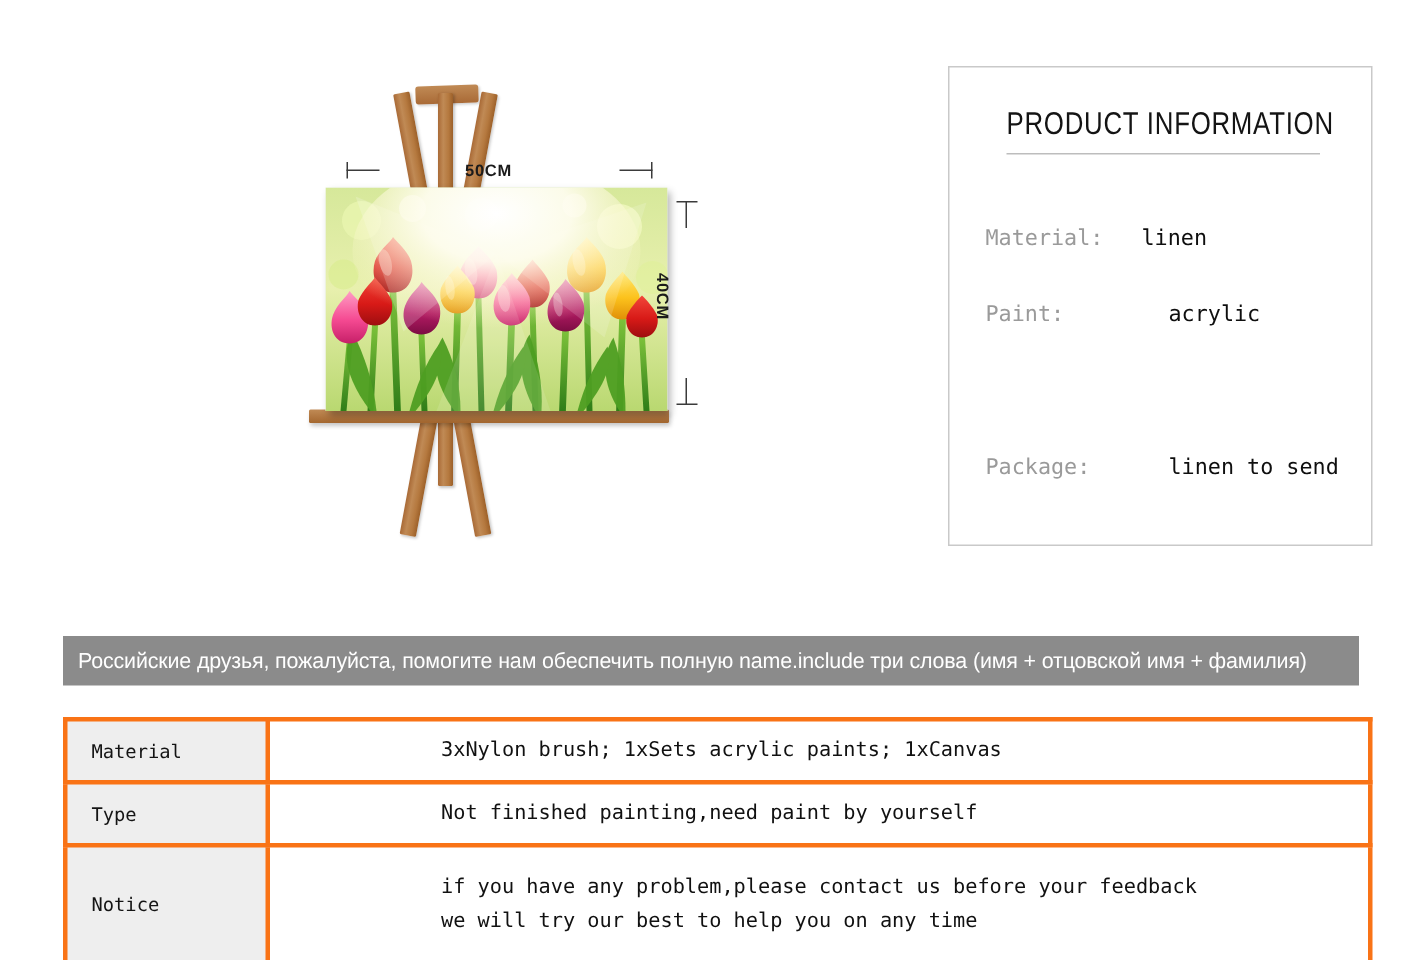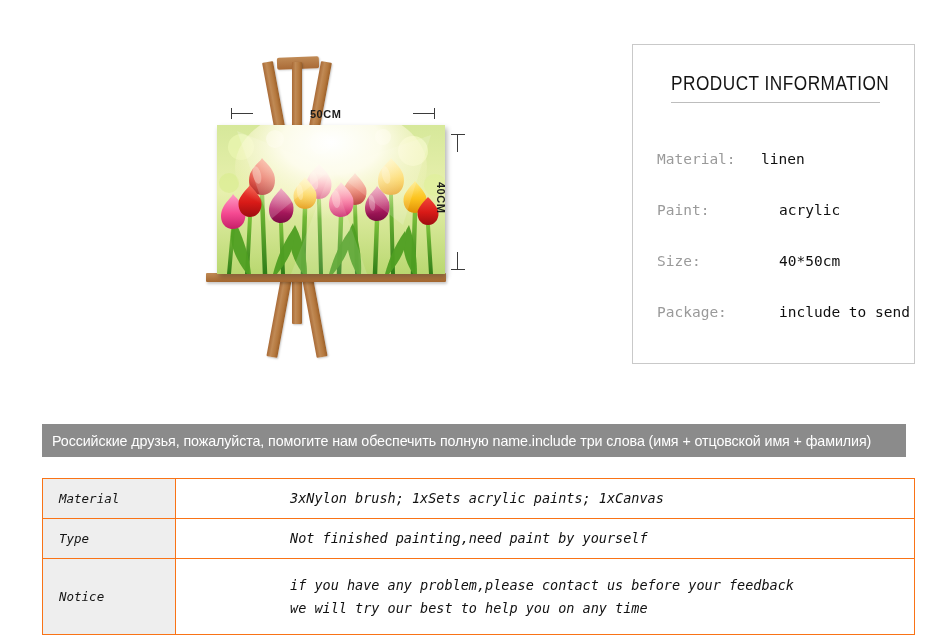--- a/index.html
+++ b/index.html
@@ -176,23 +176,22 @@
   
   #spec-table {
     position: absolute;
     left: 42px; top: 478px;
     width: 873px;
     border-collapse: collapse;
     table-layout: fixed;
     font-family: "DejaVu Sans Mono", monospace;
   }
   #spec-table td {
-    border: 1px solid #f97316;
+    border: 3px solid #f97316;
     vertical-align: middle;
-    font-style: italic;
   }
   #spec-table .tbl-label {
     width: 115px;
     background: #eeeeee;
     color: #141414;
     font-size: 12.5px;
     padding-left: 16px;
     height: 37px;
   }
   #spec-table .tbl-value {
@@ -344,25 +343,22 @@
 <div id="product-panel">
   <div id="product-title">PRODUCT INFORMATION</div>
   <div id="product-title-underline"></div>
 
   <div class="spec-row" id="spec-row-0">
     <span class="spec-label">Material:</span><span class="spec-value">linen</span>
   </div>
   <div class="spec-row" id="spec-row-1">
     <span class="spec-label">Paint:</span><span class="spec-value">acrylic</span>
   </div>
-  <div class="spec-row" id="spec-row-2">
-    <span class="spec-label">Size:</span><span class="spec-value">40*50cm</span>
-  </div>
   <div class="spec-row" id="spec-row-3">
-    <span class="spec-label">Package:</span><span class="spec-value">include to send</span>
+    <span class="spec-label">Package:</span><span class="spec-value">linen to send</span>
   </div>
 </div>
 
 <div id="notice-banner">
   <span id="notice-banner-text">Российские друзья, пожалуйста, помогите нам обеспечить полную name.include три слова (имя + отцовской имя + фамилия)</span>
 </div>
 
 <table id="spec-table">
   <tbody>
     <tr class="row-material">

